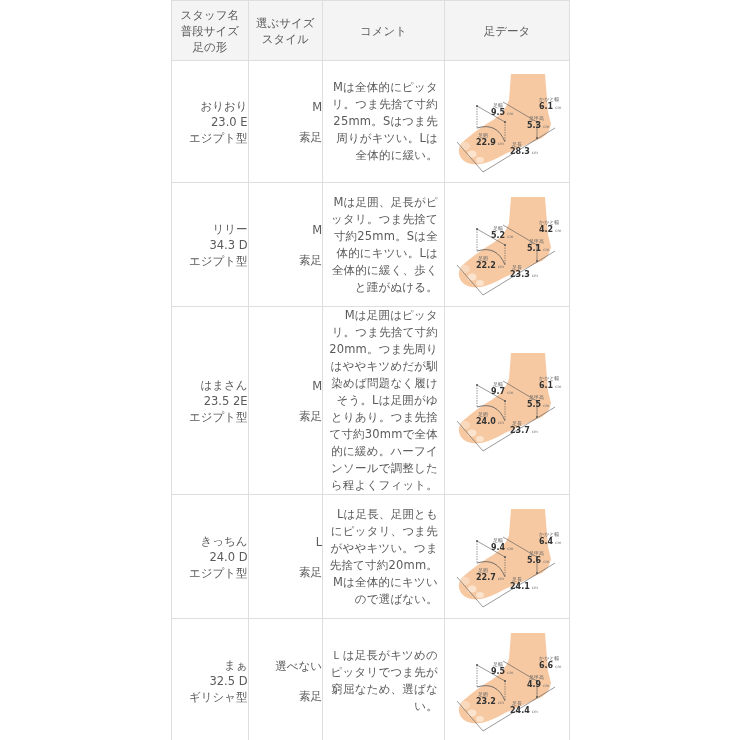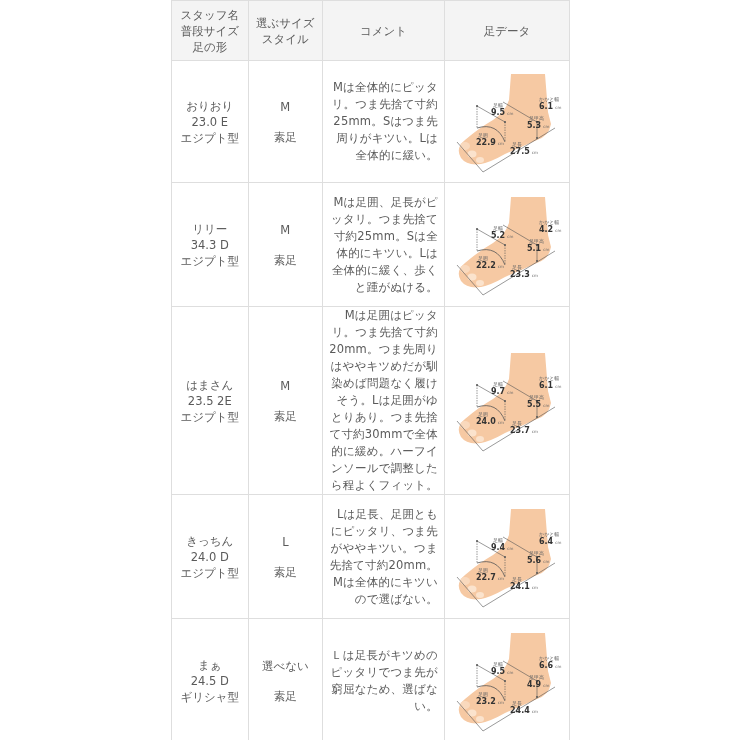--- a/index.html
+++ b/index.html
@@ -9,21 +9,21 @@
     position: absolute; left: 171px; top: 0;
     border-collapse: collapse; table-layout: fixed;
     width: 399px;
   }
   .size-table td, .size-table th {
     border: 1px solid #dedede; padding: 0; vertical-align: middle;
     font-size: 11.5px; line-height: 16px; font-weight: normal; color: #5a5a5a;
   }
   .size-table thead th { background: #f4f4f4; height: 59px; text-align: center; }
   .c1 { width: 76px; } .c2 { width: 74px; } .c3 { width: 121px; } .c4 { width: 124px; }
-  .center { text-align: center; }
+  .center { text-align: right; }
   .staff div { line-height: 16px; }
   .style-cell .size { margin-bottom: 14px; }
   .comment { padding: 0 6px 0 6px !important; text-align: right; letter-spacing: 0.2px; line-height: 17px !important; }
   .foot-cell { position: relative; }
   .foot-wrap { position: relative; width: 124px; height: 120px; margin: 0 auto; }
   .foot-wrap svg { position: absolute; left: 0; top: 0; }
   .lbl { position: absolute; font-size: 5px; color: #666; line-height: 6px; white-space: nowrap; }
   .val { position: absolute; font-size: 8px; font-weight: bold; color: #333; line-height: 9px; white-space: nowrap; }
   .unit { font-size: 4px; font-weight: normal; color: #666; margin-left: 2px; }
 </style>
@@ -86,21 +86,21 @@
         </svg>
         <span class="lbl" style="left:48px;top:40px">足幅</span>
         <span class="val" style="left:46px;top:46px"><span>9.5</span><span class="unit">cm</span></span>
         <span class="lbl" style="left:94px;top:34px">かかと幅</span>
         <span class="val" style="left:94px;top:40px"><span>6.1</span><span class="unit">cm</span></span>
         <span class="lbl" style="left:84px;top:53px">足甲高</span>
         <span class="val" style="left:82px;top:59px"><span>5.3</span><span class="unit">cm</span></span>
         <span class="lbl" style="left:33px;top:70px">足囲</span>
         <span class="val" style="left:31px;top:76px"><span>22.9</span><span class="unit">cm</span></span>
         <span class="lbl" style="left:67px;top:79px">足長</span>
-        <span class="val" style="left:65px;top:85px"><span>27.5</span><span class="unit">cm</span></span>
+        <span class="val" style="left:65px;top:85px"><span>28.3</span><span class="unit">cm</span></span>
       </div>
     </td>
   </tr>
 
   <tr style="height: 124px;">
     <td class="center staff">
       <div>リリー</div>
       <div>34.3 D</div>
       <div>エジプト型</div>
     </td>
@@ -229,21 +229,21 @@
         <span class="val" style="left:31px;top:76px"><span>22.7</span><span class="unit">cm</span></span>
         <span class="lbl" style="left:67px;top:79px">足長</span>
         <span class="val" style="left:65px;top:85px"><span>24.1</span><span class="unit">cm</span></span>
       </div>
     </td>
   </tr>
 
   <tr style="height: 124px;">
     <td class="center staff">
       <div>まぁ</div>
-      <div>24.5 D</div>
+      <div>32.5 D</div>
       <div>ギリシャ型</div>
     </td>
     <td class="center style-cell">
       <div class="size">選べない</div>
       <div>素足</div>
     </td>
     <td class="comment">Ｌは足長がキツめのピッタリでつま先が窮屈なため、選ばない。</td>
     <td class="foot-cell">
       <div class="foot-wrap">
         <svg width="124" height="120" viewBox="0 0 124 120">

